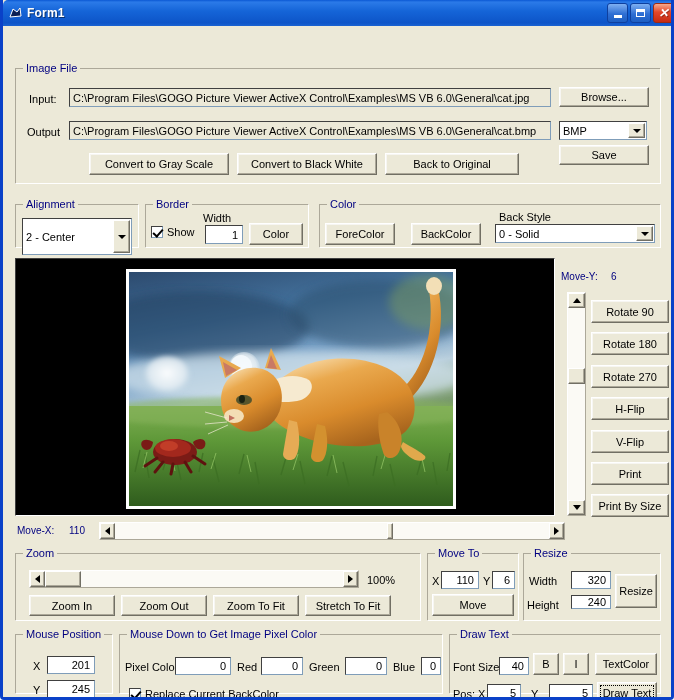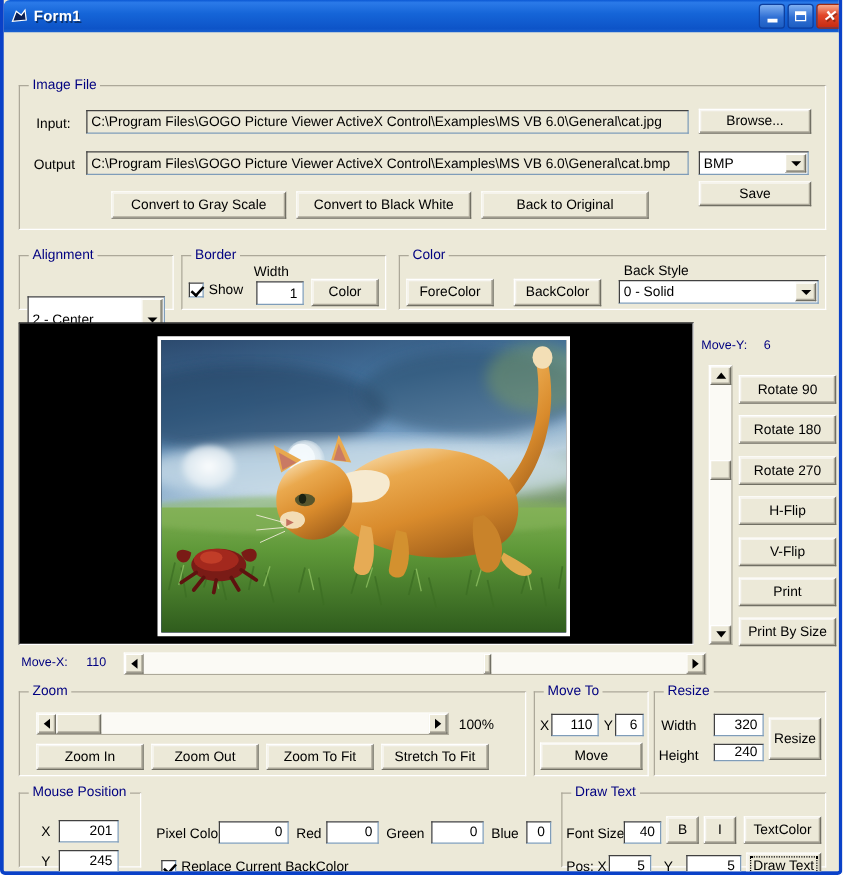--- a/index.html
+++ b/index.html
@@ -147,21 +147,21 @@
     </div>
     <div class="btn" style="left:556px;top:119px;width:90px;height:20px;">Save</div>
 
     <div class="btn" style="left:86px;top:127px;width:140px;height:22px;">Convert to Gray Scale</div>
     <div class="btn" style="left:234px;top:127px;width:140px;height:22px;">Convert to Black White</div>
     <div class="btn" style="left:382px;top:127px;width:134px;height:22px;">Back to Original</div>
 
     <div class="grp" style="left:12px;top:178px;width:124px;height:44px;">
       <span class="grp-cap">Alignment</span>
     </div>
-    <div class="combo" style="left:19px;top:211px;width:110px;height:37px;">
+    <div class="combo" style="left:19px;top:192px;width:110px;height:37px;">
       <span>2 - Center</span>
       <span class="arrowbox">
           <i class="tri-d"></i>
         </span>
     </div>
 
     <div class="grp" style="left:142px;top:178px;width:164px;height:44px;">
       <span class="grp-cap">Border</span>
     </div>
     <div class="chk" style="left:148px;top:200px;">
@@ -390,20 +390,23 @@
     <div class="btn" style="left:612px;top:548px;width:42px;height:34px;">Resize</div>
 
     <div class="grp" style="left:12px;top:608px;width:98px;height:60px;">
       <span class="grp-cap">Mouse Position</span>
     </div>
     <span class="lbl-b" style="left:30px;top:634px;">X</span>
     <div class="txt right" style="left:44px;top:630px;width:48px;height:18px;">201</div>
     <span class="lbl-b" style="left:30px;top:658px;">Y</span>
     <div class="txt right" style="left:44px;top:654px;width:48px;height:18px;">245</div>
 
+    <div class="grp" style="left:116px;top:608px;width:324px;height:60px;">
+      <span class="grp-cap">Mouse Down to Get Image Pixel Color</span>
+    </div>
     <span class="lbl-b" style="left:122px;top:635px;">Pixel Color</span>
     <div class="txt right" style="left:172px;top:631px;width:56px;height:18px;">0</div>
     <span class="lbl-b" style="left:234px;top:635px;">Red</span>
     <div class="txt right" style="left:258px;top:631px;width:42px;height:18px;">0</div>
     <span class="lbl-b" style="left:306px;top:635px;">Green</span>
     <div class="txt right" style="left:342px;top:631px;width:42px;height:18px;">0</div>
     <span class="lbl-b" style="left:390px;top:635px;">Blue</span>
     <div class="txt right" style="left:418px;top:631px;width:20px;height:18px;">0</div>
     <div class="chk" style="left:126px;top:662px;">
       <span class="chk-box on"></span>

